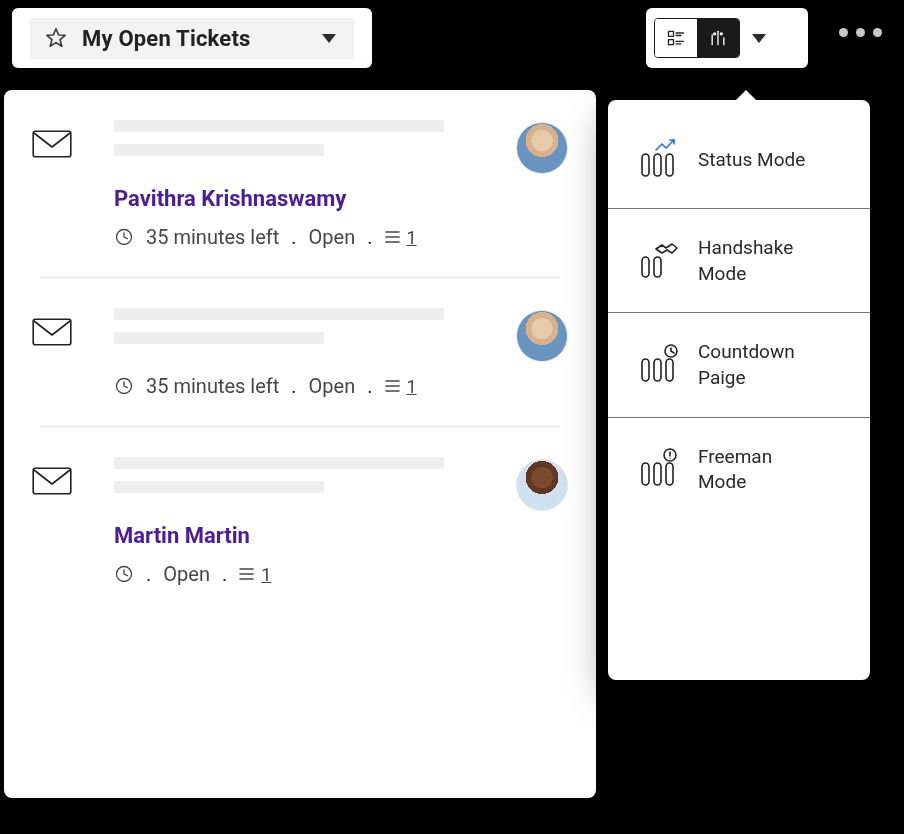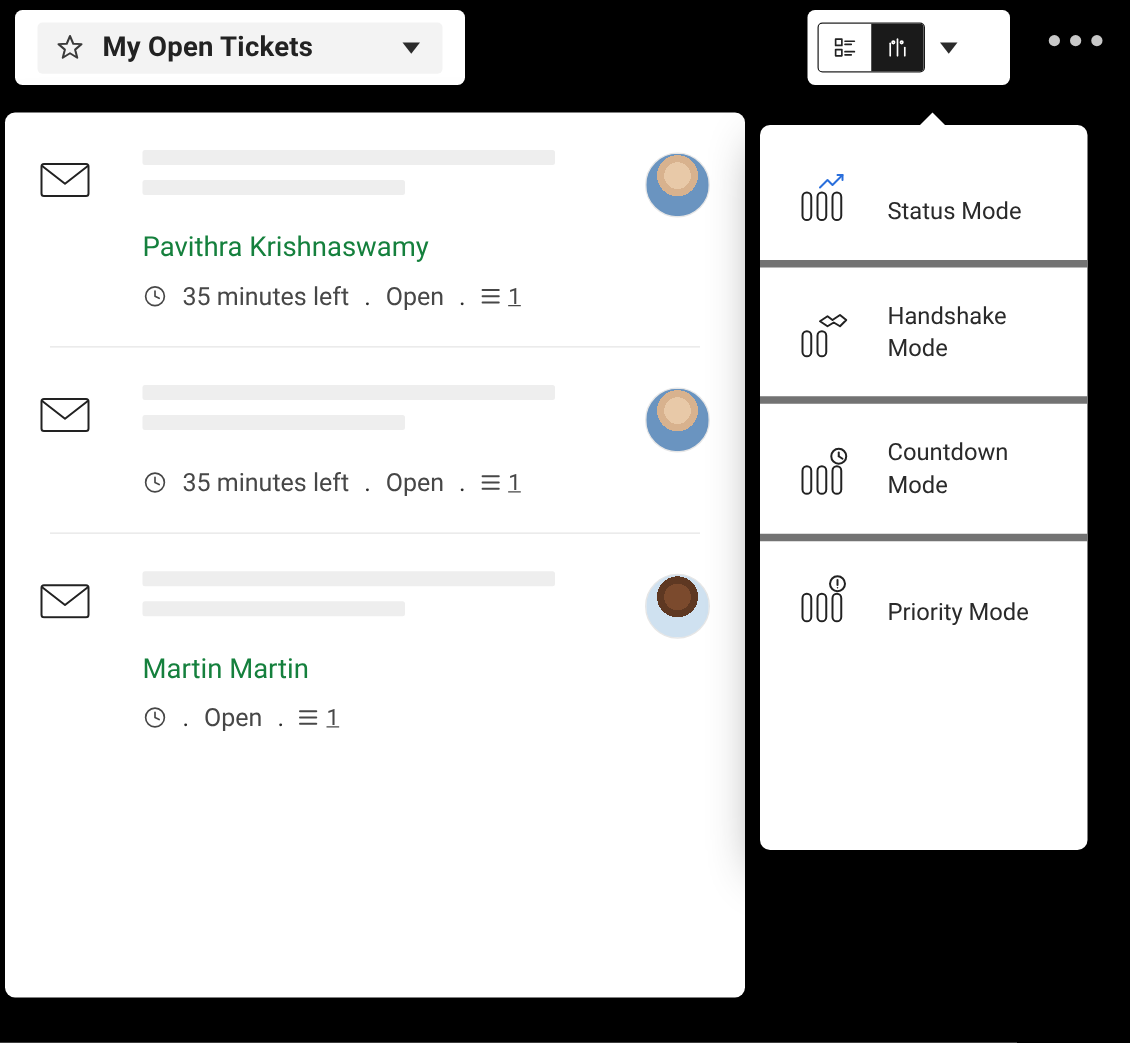--- a/index.html
+++ b/index.html
@@ -36,21 +36,21 @@
   .ticket-row {
     display: flex; align-items: flex-start; padding: 30px 28px 0 28px;
   }
   .divider { height: 1px; background: #e5e5e5; margin: 0 36px; }
 
   .mail-icon { width: 40px; height: 28px; margin-top: 10px; flex-shrink: 0; }
   .ticket-body { flex: 1; margin-left: 42px; }
   .placeholder-line { height: 12px; background: #eee; border-radius: 2px; margin-bottom: 12px; }
   .pl-long { width: 330px; }
   .pl-short { width: 210px; margin-bottom: 30px;}
-  .ticket-name { font-size: 22px; font-weight: 400; color: #15803d; margin-bottom: 14px;}
+  .ticket-name { font-size: 22px; font-weight: 700; color: #4c1d95; margin-bottom: 14px;}
   .ticket-meta { display: flex; align-items: center; gap: 12px; color: #474747; font-size: 20px; margin-bottom: 28px;}
   .clock-icon { width: 20px; height: 20px; display:inline-block;}
   .dot-sep { color: #2b2b2b; font-size: 20px;}
   .thread-count { display:flex; align-items:center; gap:4px; }
   .thread-icon { width: 18px; height: 14px; }
   .thread-num { font-size: 18px; text-decoration: underline;}
 
   .avatar {
     width: 52px; height: 52px; border-radius: 50%;
     background: radial-gradient(circle at 50% 35%, #e8c9a8 0 26%, #d8b28e 26% 40%, #6a94c0 40% 100%);
@@ -85,22 +85,22 @@
     position: absolute; right: 34px; top: 100px;
     width: 262px; height: 580px;
     background: #fff; border-radius: 8px;
     box-shadow: 0 16px 40px rgba(0,0,0,.45);
     padding: 12px 0;
   }
   .mode-panel::before {
     content:''; position:absolute; top:-10px; left: 128px;
     width:0;height:0; border-left:10px solid transparent; border-right:10px solid transparent; border-bottom:10px solid #fff;
   }
-  .mode-item {  display:flex; align-items:flex-end; gap: 30px; padding: 26px 28px; cursor:pointer; }
-  .mode-item + .mode-item { border-top: 6px solid #737373;}
+  .mode-item {  display:flex; align-items:center; gap: 18px; padding: 26px 28px; cursor:pointer; }
+  .mode-item + .mode-item { border-top: 1px solid #737373;}
   .mode-ico { width: 44px; height: 44px; flex-shrink:0; display:flex; align-items:center; justify-content:center;}
   .mode-label { font-size: 19px; line-height: 1.35; color:#2a2a2a; max-width: 120px;}
 
   
   svg { stroke: currentColor; fill: none; stroke-width: 1.6; stroke-linecap: round; stroke-linejoin: round; }
 </style>
 </head>
 <body>
 
 <div class="canvas">
@@ -275,32 +275,32 @@
       <div class="mode-ico">
         <svg width="44" height="44" viewBox="0 0 44 44">
           <rect x="6" y="16" width="7" height="22" rx="3.5"></rect>
           <rect x="18" y="16" width="7" height="22" rx="3.5"></rect>
           <rect x="30" y="16" width="7" height="22" rx="3.5"></rect>
           <circle cx="35" cy="8" r="6"></circle>
           <line x1="35" y1="5" x2="35" y2="8"></line>
             <line x1="35" y1="8" x2="38" y2="10"></line>
         </svg>
       </div>
-      <div class="mode-label">Countdown Mode</div>
+      <div class="mode-label">Countdown Paige</div>
     </div>
 
     <div class="mode-item">
       <div class="mode-ico">
         <svg width="44" height="44" viewBox="0 0 44 44">
           <rect x="6" y="16" width="7" height="22" rx="3.5"></rect>
           <rect x="18" y="16" width="7" height="22" rx="3.5"></rect>
           <rect x="30" y="16" width="7" height="22" rx="3.5"></rect>
           <circle cx="34" cy="8" r="6"></circle>
           <line x1="34" y1="5" x2="34" y2="9"></line>
             <circle cx="34" cy="11.2" r="0.6" fill="#222" stroke="none"></circle>
         </svg>
       </div>
-      <div class="mode-label">Priority Mode</div>
+      <div class="mode-label">Freeman Mode</div>
     </div>
 
   </div>
 
 </div>
 
 </body></html>

